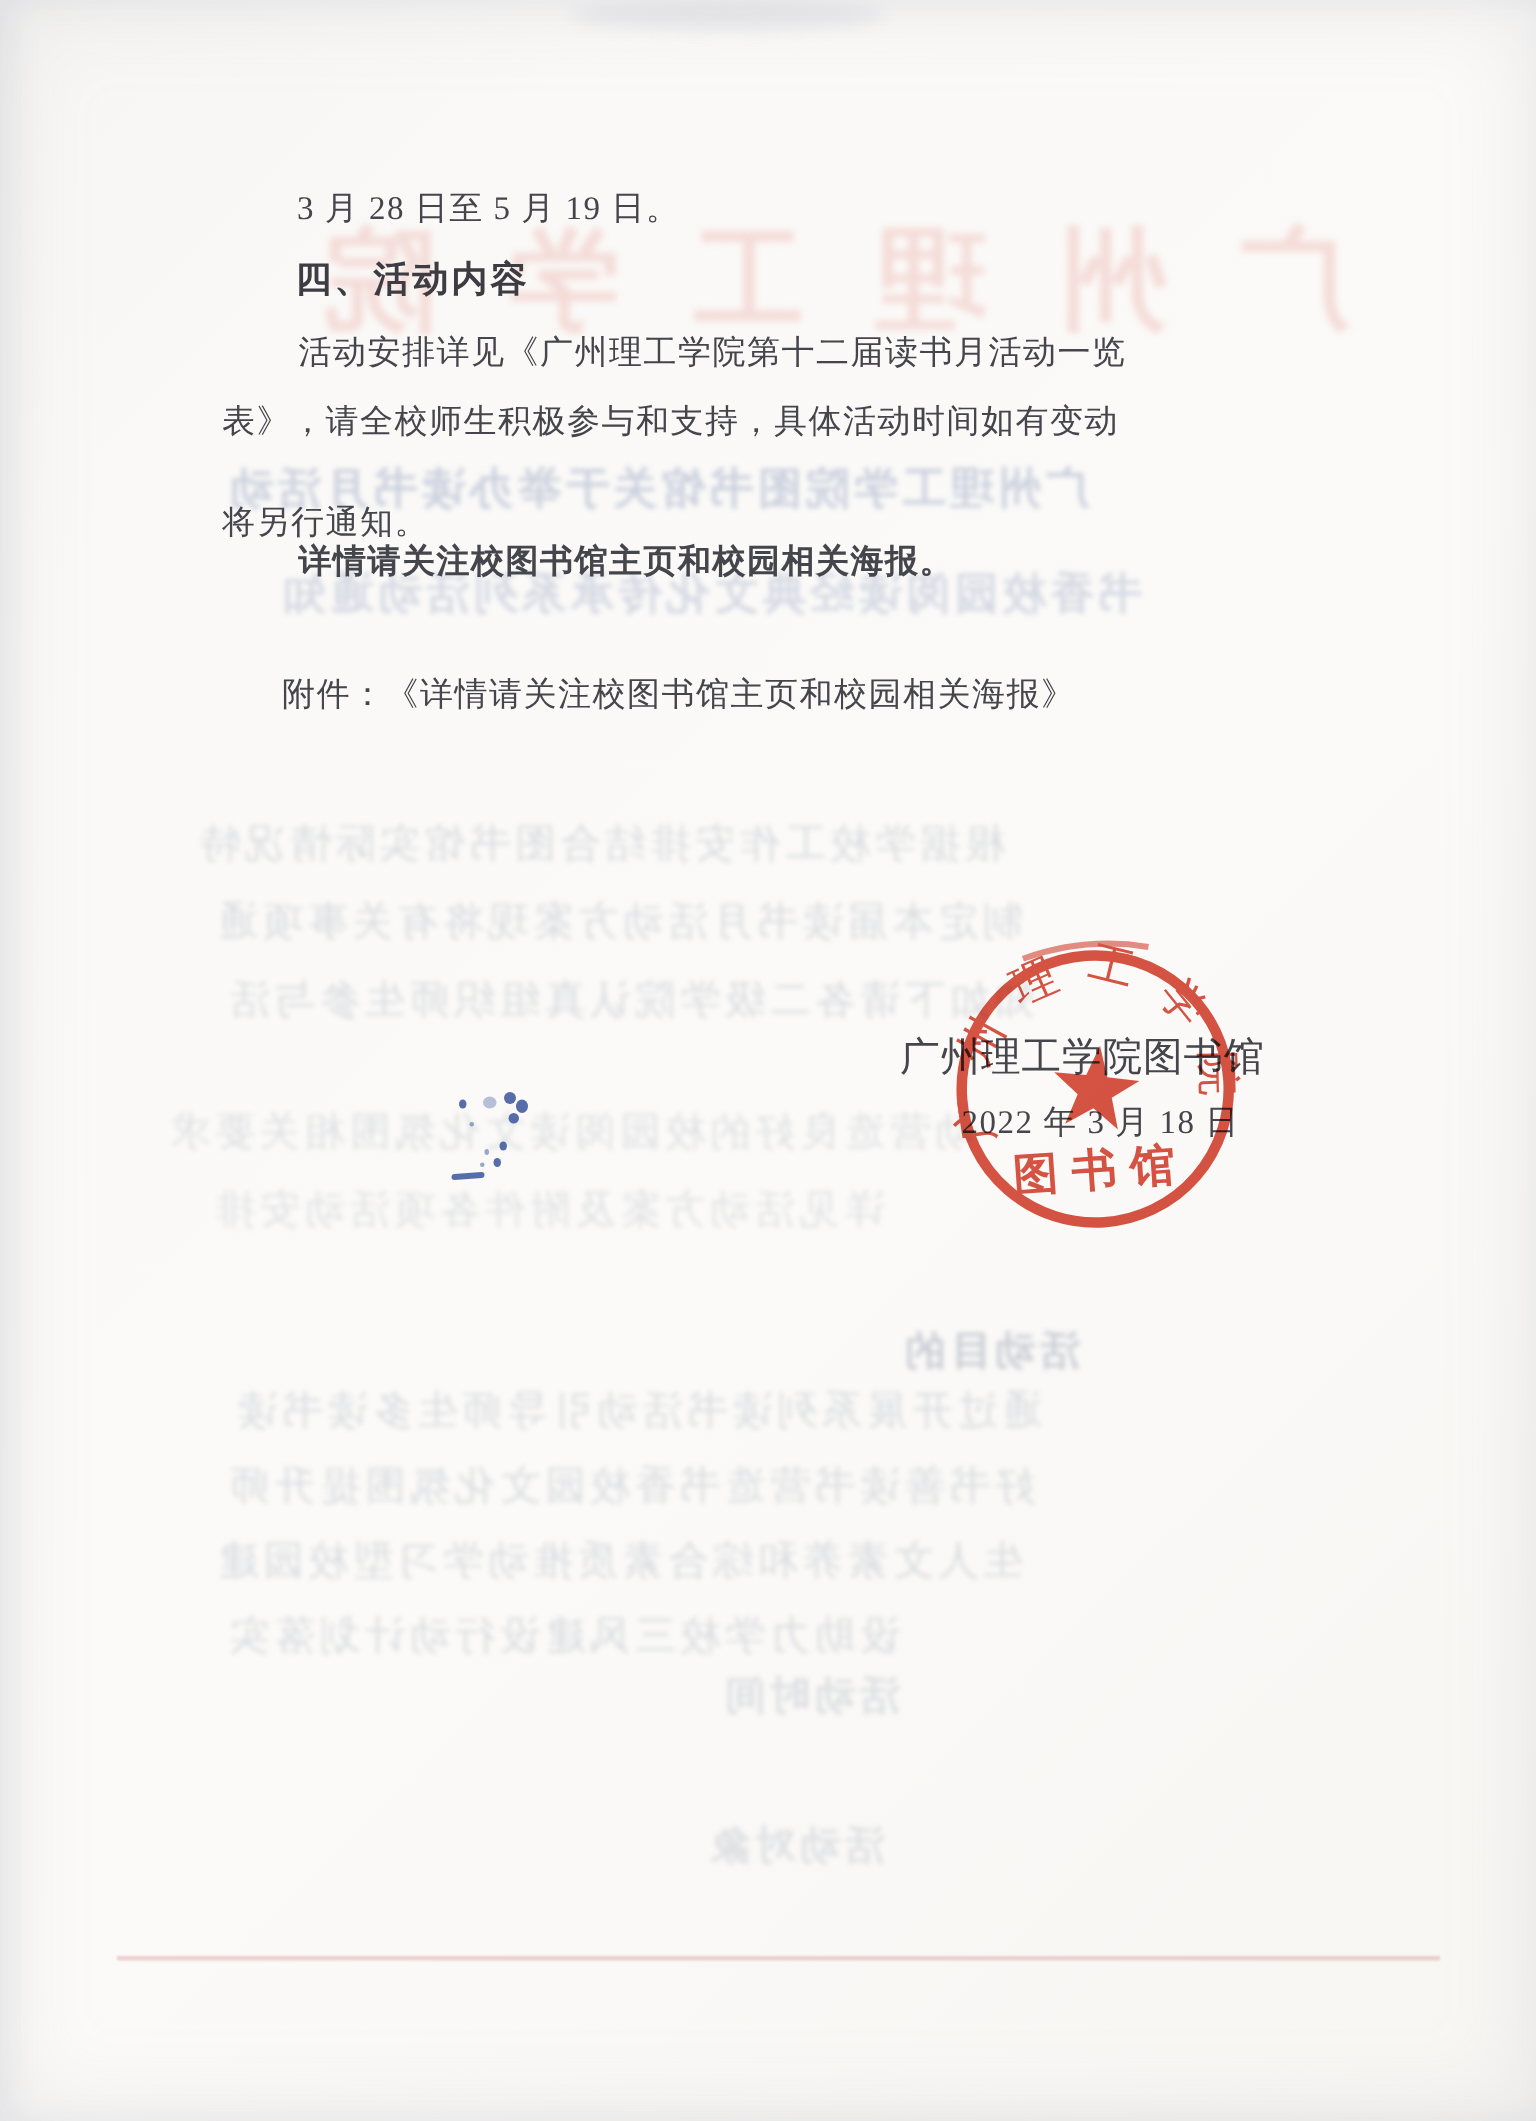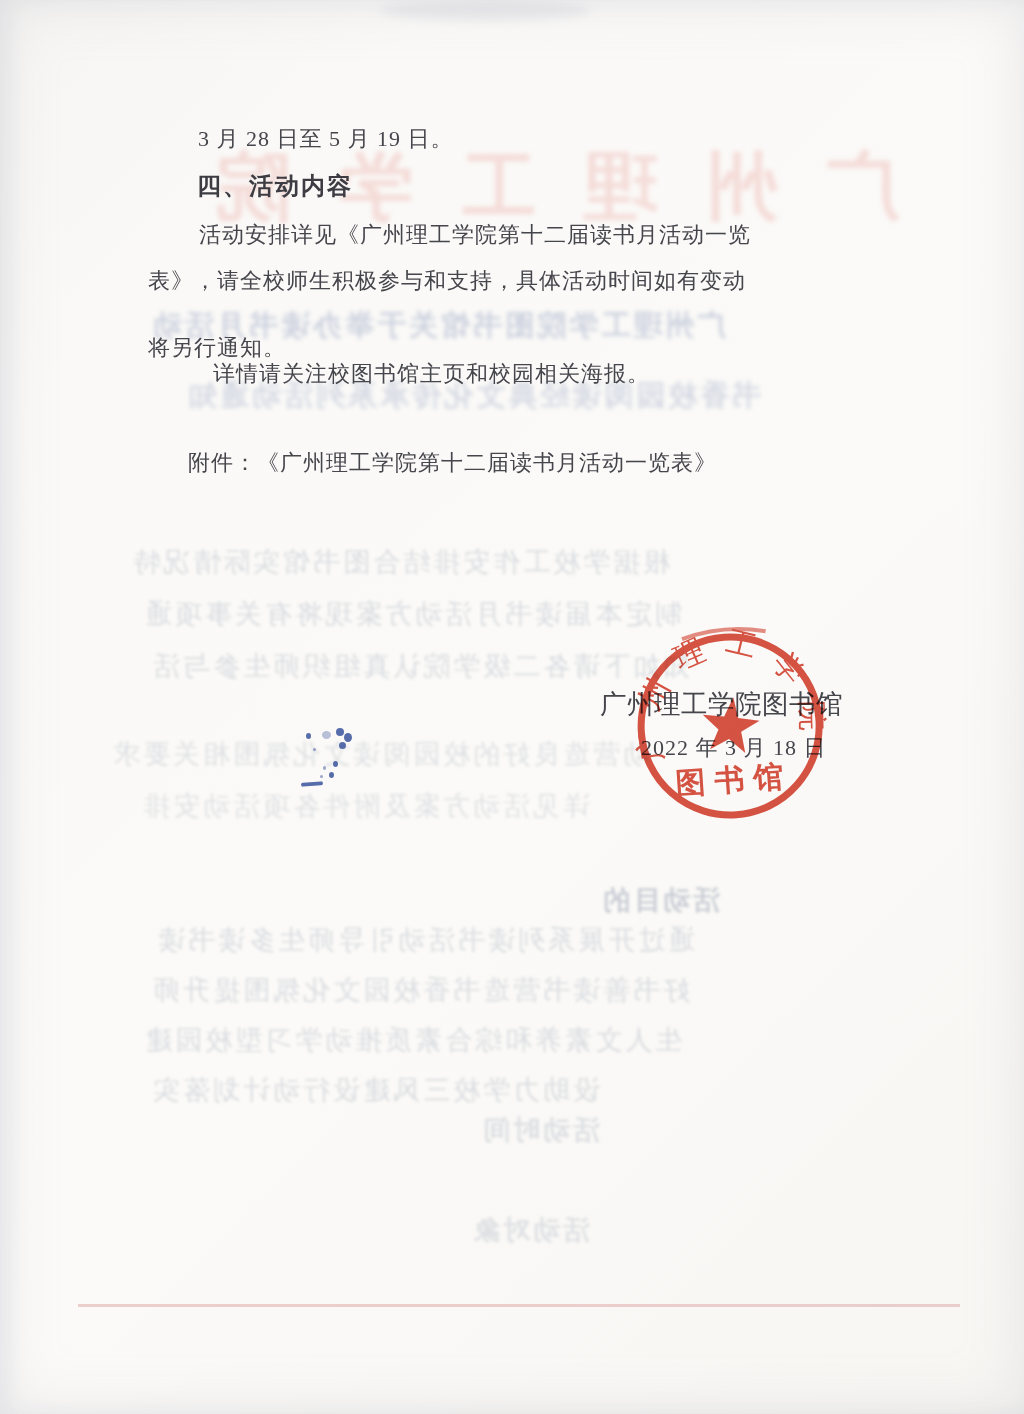--- a/index.html
+++ b/index.html
@@ -77,22 +77,22 @@
     <div class="bleed-line bold-short" style="left:470px;top:1212px;opacity:.28;">活动对象</div>
 
     <div class="bleed-rule"></div>
   </div>
 
   <div class="ink" style="left:198px;top:124px;">3 月 28 日至 5 月 19 日。</div>
   <div class="ink heading" style="left:197px;top:170px;">四、活动内容</div>
   <div class="ink" style="left:199px;top:220px;">活动安排详见《广州理工学院第十二届读书月活动一览</div>
   <div class="ink" style="left:148px;top:266px;">表》，请全校师生积极参与和支持，具体活动时间如有变动</div>
   <div class="ink" style="left:148px;top:313px;margin-top:20px;">将另行通知。</div>
-  <div class="ink" style="left:213px;top:359px;">详情请关注校图书馆主页和校园相关海报。</div>
-  <div class="ink" style="left:188px;top:448px;">附件：《广州理工学院第十二届读书月活动一览表》</div>
+  <div class="ink" style="left:199px;top:359px;font-weight:bold;">详情请关注校图书馆主页和校园相关海报。</div>
+  <div class="ink" style="left:188px;top:448px;">附件：《详情请关注校图书馆主页和校园相关海报》</div>
   <div class="ink" style="left:600px;top:686px;letter-spacing:0.5px;font-size:26.5px;">广州理工学院图书馆</div>
   <div class="ink" style="left:641px;top:733px;letter-spacing:1px;">2022 年 3 月 18 日</div>
 
   <div>
     <div class="speck" style="left:306px;top:733px;width:5px;height:6px;"></div>
     <div class="speck light" style="left:313px;top:748px;width:3px;height:3px;"></div>
     <div class="speck light" style="left:322px;top:731px;width:9px;height:8px;opacity:.35;"></div>
     <div class="speck" style="left:336px;top:728px;width:8px;height:8px;"></div>
     <div class="speck" style="left:344px;top:733px;width:8px;height:9px;"></div>
     <div class="speck" style="left:339px;top:742px;width:7px;height:7px;"></div>

